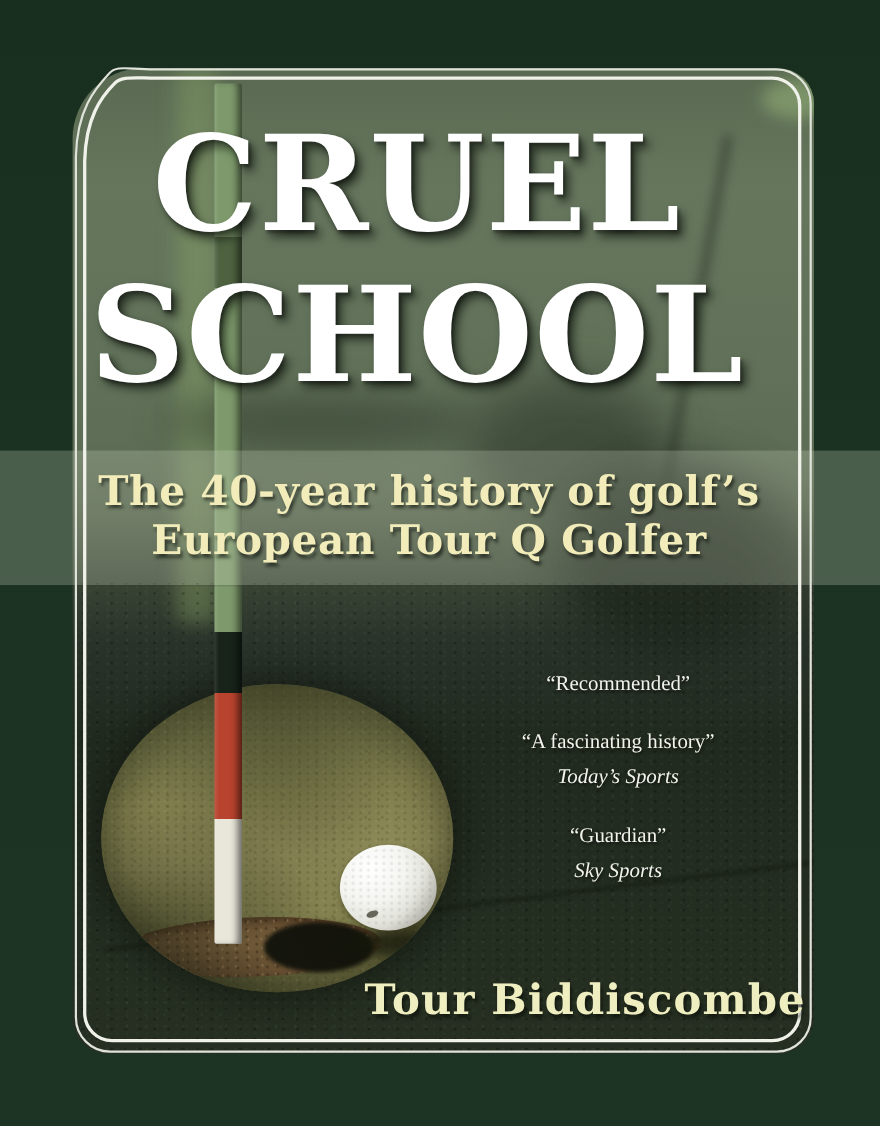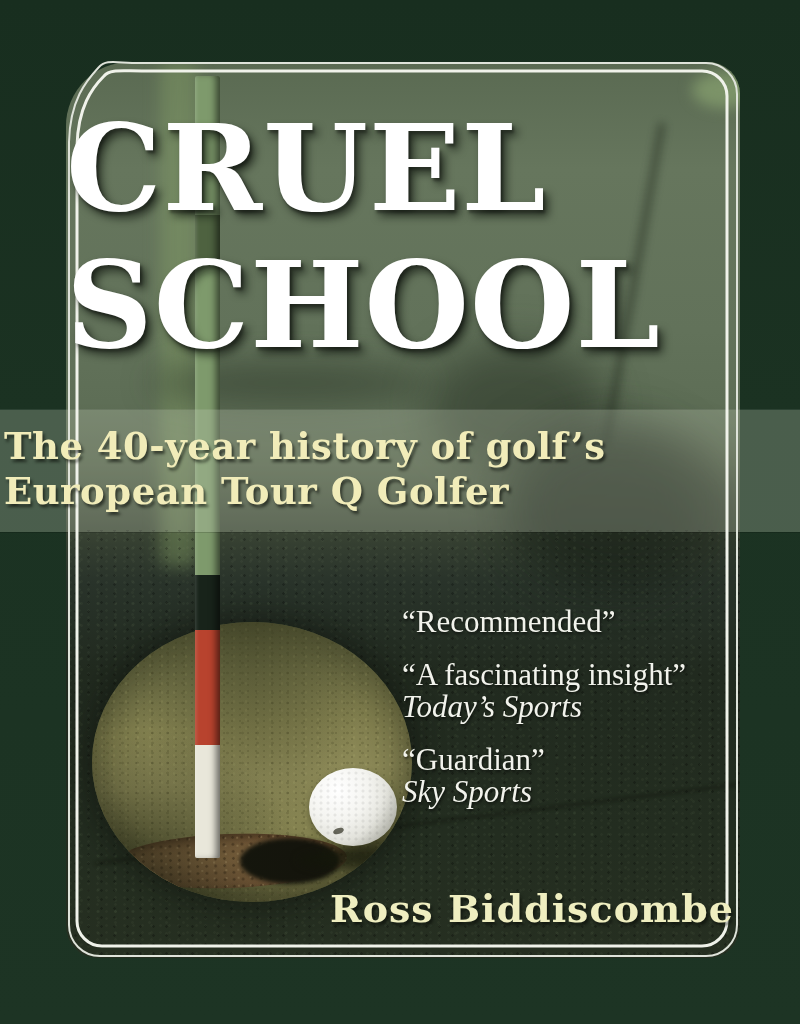--- a/index.html
+++ b/index.html
@@ -89,29 +89,29 @@
   
   .band{position:absolute;left:0;top:410px;width:800px;height:122px;z-index:3;
     background:rgba(198,208,188,0.28);
     box-shadow:0 -1px 0 rgba(255,255,255,0.08), 0 1px 0 rgba(0,0,0,0.15);}
 
   
   .frame-svg{position:absolute;left:0;top:0;z-index:4;}
 
   
   .title{position:absolute;left:66px;top:100px;width:626px;z-index:5;
-    text-align:left;color:#ffffff;font-weight:bold;font-size:120px;line-height:1.14;
+    text-align:center;color:#ffffff;font-weight:bold;font-size:120px;line-height:1.14;
     letter-spacing:1px;
     text-shadow:5px 6px 9px rgba(8,12,8,0.65), 2px 3px 3px rgba(0,0,0,0.4);}
-  .subtitle{position:absolute;left:4px;top:424px;width:748px;z-index:5;
-    text-align:left;color:#f1ecb9;font-weight:bold;font-size:37px;line-height:45px;
+  .subtitle{position:absolute;left:16px;top:424px;width:748px;z-index:5;
+    text-align:center;color:#f1ecb9;font-weight:bold;font-size:37px;line-height:45px;
     letter-spacing:0.5px;
     text-shadow:2px 3px 3px rgba(10,14,8,0.6);}
   .reviews{position:absolute;left:402px;top:606px;width:320px;z-index:5;
-    color:#f2f3ec;font-family:"Liberation Serif",serif;font-size:31px;line-height:32px;
+    text-align:center;color:#f2f3ec;font-family:"Liberation Serif",serif;font-size:19px;line-height:32px;
     text-shadow:1px 2px 3px rgba(0,0,0,0.6);}
   .review-group{margin-bottom:21px;}
   .review-source{font-style:italic;}
   .author{position:absolute;left:300px;top:886px;width:464px;z-index:5;
     text-align:center;color:#efeec0;font-weight:bold;font-size:38px;letter-spacing:1px;
     text-shadow:2px 3px 3px rgba(8,12,6,0.6);}
 </style>
 </head>
 <body>
 
@@ -162,24 +162,24 @@
   <div class="subtitle">
     <div>The 40-year history of golf’s</div>
     <div>European Tour Q Golfer</div>
   </div>
 
   <div class="reviews">
     <div class="review-group">
       <div class="review-quote">“Recommended”</div>
     </div>
     <div class="review-group">
-      <div class="review-quote">“A fascinating insight”</div>
+      <div class="review-quote">“A fascinating history”</div>
       <div class="review-source">Today’s Sports</div>
     </div>
     <div class="review-group">
       <div class="review-quote">“Guardian”</div>
       <div class="review-source">Sky Sports</div>
     </div>
   </div>
 
-  <div class="author">Ross Biddiscombe</div>
+  <div class="author">Tour Biddiscombe</div>
 
 </div>
 
 </body></html>

